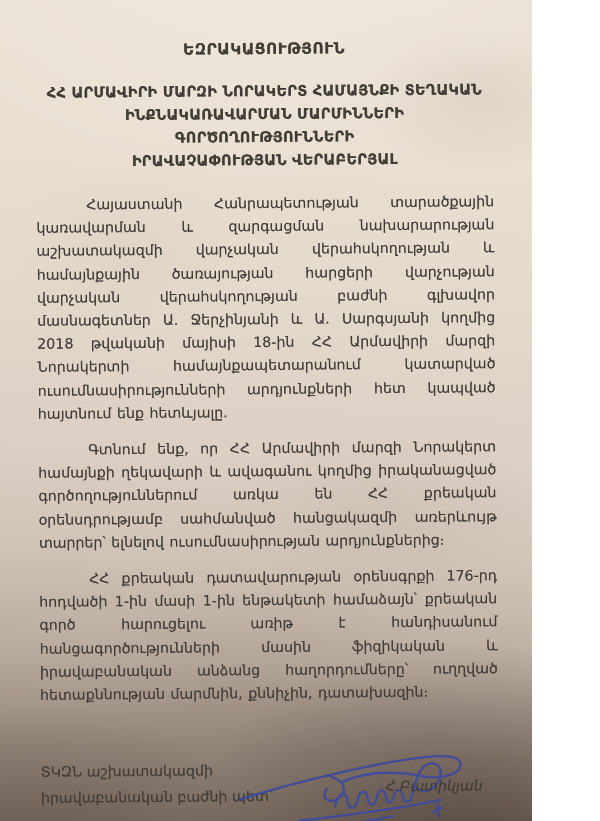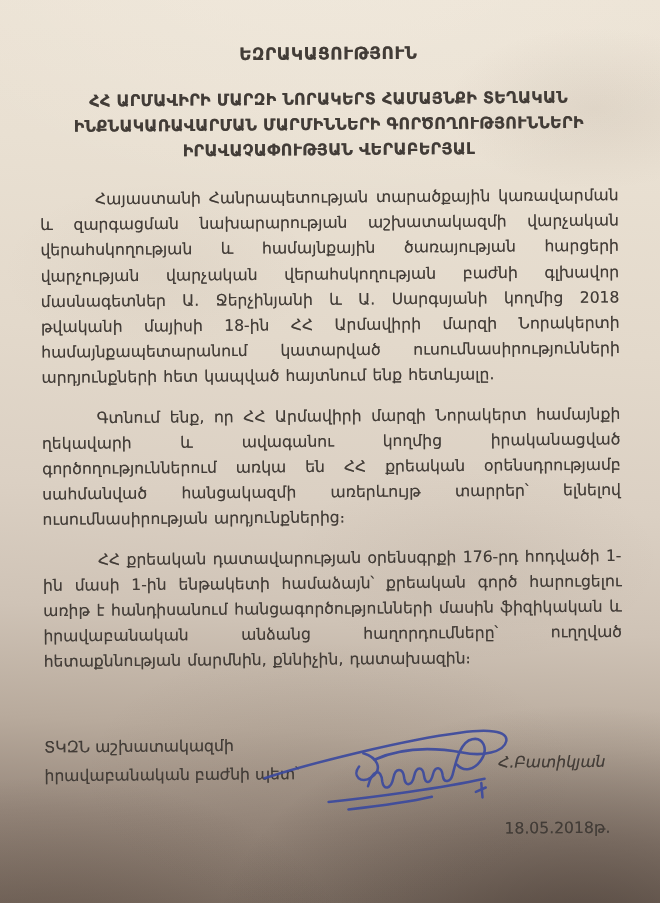--- a/index.html
+++ b/index.html
@@ -7,21 +7,21 @@
     padding: 0;
     width: 600px;
     height: 821px;
     overflow: hidden;
     font-family: "DejaVu Sans", sans-serif;
   }
 
   
   .photo {
     position: relative;
-    width: 600px;
+    width: 532px;
     height: 821px;
     background:
       radial-gradient(90% 45% at 88% 106%, rgba(52,40,34,0.60), rgba(52,40,34,0) 62%),
       radial-gradient(80% 38% at 8% 108%, rgba(70,54,45,0.38), rgba(70,54,45,0) 58%),
       radial-gradient(120% 55% at 50% -10%, rgba(255,252,245,0.25), rgba(255,252,245,0) 60%),
       linear-gradient(183deg,
         #ece3d5 0%,
         #e9e0d2 18%,
         #e3d9cb 38%,
         #dbd0c3 55%,

